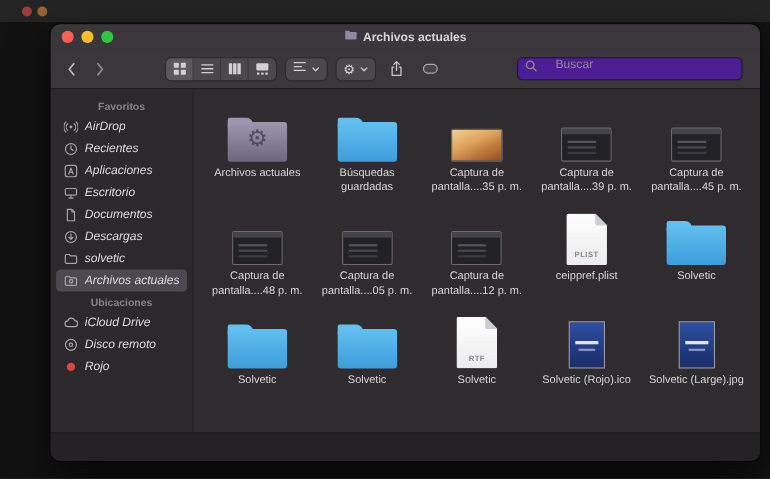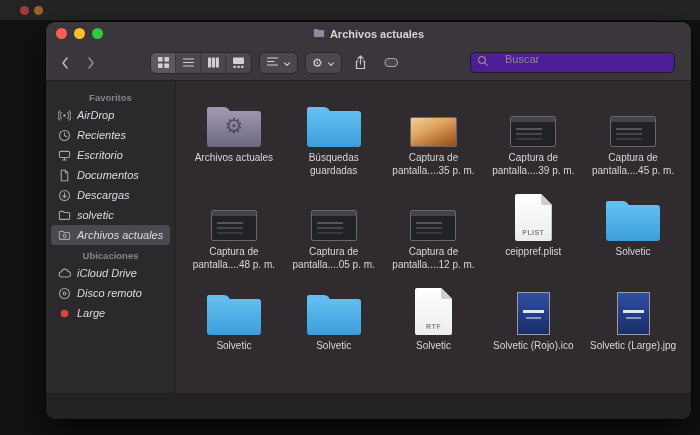--- a/index.html
+++ b/index.html
@@ -205,20 +205,29 @@
             <svg width="13" height="13" viewBox="0 0 12 12" fill="none" stroke="#a5a2aa" stroke-width="1" stroke-linecap="round" stroke-linejoin="round">
               <circle cx="6" cy="6" r="4.6"></circle>
               <path d="M6 3.4V6l1.9 1.1"></path>
             </svg>
           </span>
           <span class="sb-label">Recientes</span>
         </div>
         <div class="sb-item">
           <span class="sb-icon">
             <svg width="13" height="13" viewBox="0 0 12 12" fill="none" stroke="#a5a2aa" stroke-width="1" stroke-linecap="round" stroke-linejoin="round">
+              <rect x="1.2" y="1.2" width="9.6" height="9.6" rx="2.2"></rect>
+              <path d="M4.1 8.4 6 3.6l1.9 4.8M4.8 7h2.4"></path>
+            </svg>
+          </span>
+          <span class="sb-label">Aplicaciones</span>
+        </div>
+        <div class="sb-item">
+          <span class="sb-icon">
+            <svg width="13" height="13" viewBox="0 0 12 12" fill="none" stroke="#a5a2aa" stroke-width="1" stroke-linecap="round" stroke-linejoin="round">
               <rect x="1.3" y="2.2" width="9.4" height="5.6" rx="1"></rect>
               <path d="M6 7.8v2.2M4.2 10.2h3.6"></path>
             </svg>
           </span>
           <span class="sb-label">Escritorio</span>
         </div>
         <div class="sb-item">
           <span class="sb-icon">
             <svg width="13" height="13" viewBox="0 0 12 12" fill="none" stroke="#a5a2aa" stroke-width="1" stroke-linecap="round" stroke-linejoin="round">
               <path d="M3 1.2h3.8L9 3.4v7.4H3z"></path>
@@ -270,21 +279,21 @@
             </svg>
           </span>
           <span class="sb-label">Disco remoto</span>
         </div>
         <div class="sb-item">
           <span class="sb-icon">
             <svg width="13" height="13" viewBox="0 0 12 12">
               <circle cx="6" cy="6" r="3.5" fill="#e0443e"></circle>
             </svg>
           </span>
-          <span class="sb-label">Large</span>
+          <span class="sb-label">Rojo</span>
         </div>
       </div>
     <div class="content">
       <div class="grid">
           <div class="tile">
             <div class="icon-box">
               <div class="folder purple">
                 <span class="gear">⚙</span>
               </div>
             </div>

